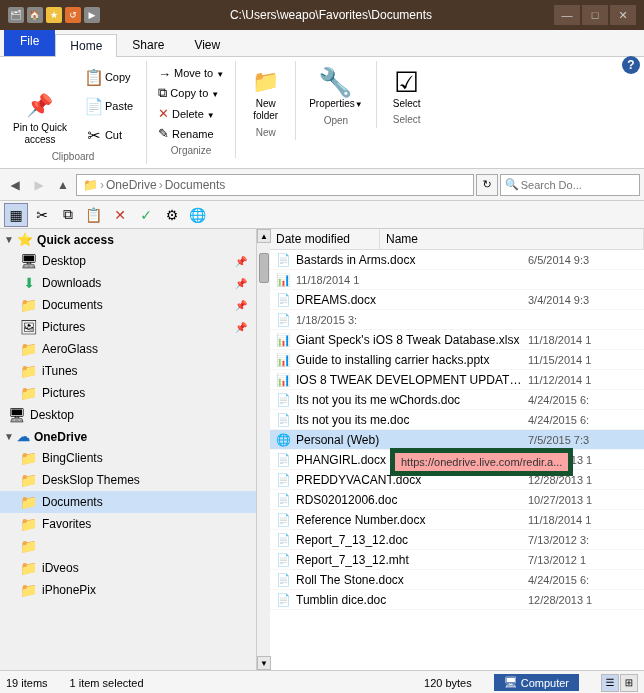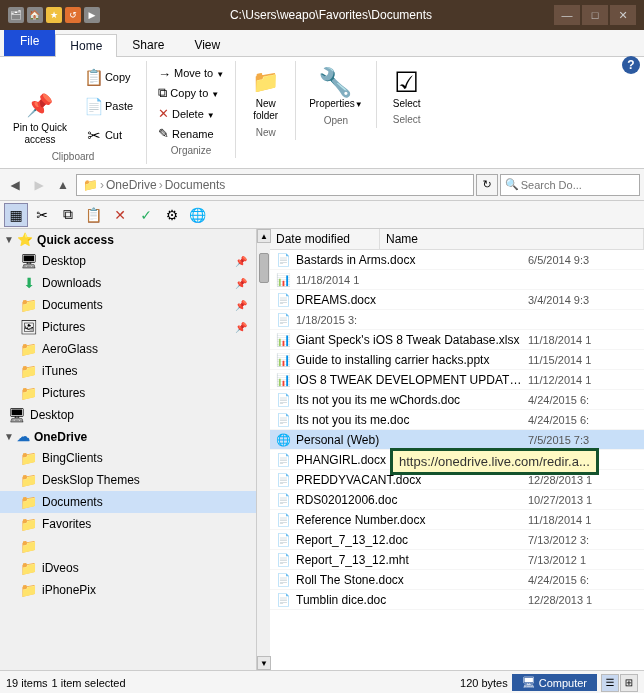--- a/index.html
+++ b/index.html
@@ -67,24 +67,24 @@
     .file-col.name { flex: 1; }
     .file-col.date { width: 110px; }
     .file-list { flex: 1; overflow-y: auto; overflow-x: hidden; }
     .file-row { display: flex; align-items: center; height: 20px; padding: 0 6px; font-size: 12px; border-bottom: 1px solid #f5f5f5; cursor: pointer; position: relative; }
     .file-row.selected { background: #c8dff8; }
     .file-row .file-icon { margin-right: 4px; font-size: 12px; color: #1a6bc0; width: 16px; flex-shrink: 0; }
     .file-row .file-name { flex: 1; overflow: hidden; text-overflow: ellipsis; white-space: nowrap; }
     .file-row .file-date { width: 110px; font-size: 11px; color: #555; overflow: hidden; }
 
     
-    .tooltip { background: #fef9c3; border: 3px solid #14532d; padding: 3px 6px; font-size: 13px; color: #333; white-space: nowrap; position: absolute; z-index: 100; }
-
-    
-    .status-bar { background: #f5f5f5; border-top: 1px solid #ccc; height: 24px; display: flex; align-items: center; font-size: 11px; padding: 0 6px; gap: 4px; }
+    .tooltip { background: #fca5a5; border: 5px solid #14532d; padding: 3px 6px; font-size: 11px; color: #333; white-space: nowrap; position: absolute; z-index: 100; }
+
+    
+    .status-bar { background: #f5f5f5; border-top: 1px solid #ccc; height: 24px; display: flex; align-items: center; font-size: 11px; padding: 0 6px; gap: 22px; }
     .status-computer { background: #2c5aa0; color: #fff; padding: 2px 10px; font-size: 11px; display: flex; align-items: center; gap: 3px; }
     .view-icons { display: flex; gap: 1px; }
     .view-icon-btn { width: 18px; height: 18px; border: 1px solid #bbb; background: #e8e8e8; display: flex; align-items: center; justify-content: center; font-size: 10px; cursor: pointer; }
     .view-icon-btn.active { background: #c8d8f0; }
 
     
     .sidebar-wrapper { width: 270px; position: relative; display: flex; }
     .sidebar-inner { flex: 1; overflow-y: auto; overflow-x: hidden; }
     .vert-scrollbar { width: 14px; background: #f0f0f0; border-left: 1px solid #ccc; display: flex; flex-direction: column; }
     .scroll-thumb { width: 10px; height: 30px; background: #bbb; border: 1px solid #999; margin: 2px auto; border-radius: 2px; cursor: pointer; }

